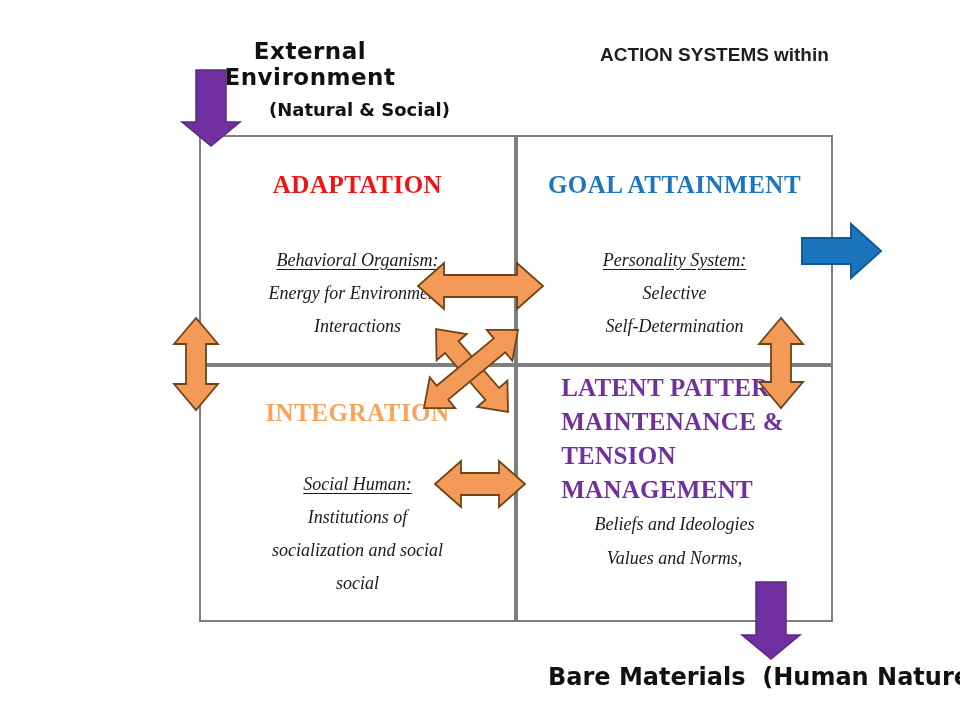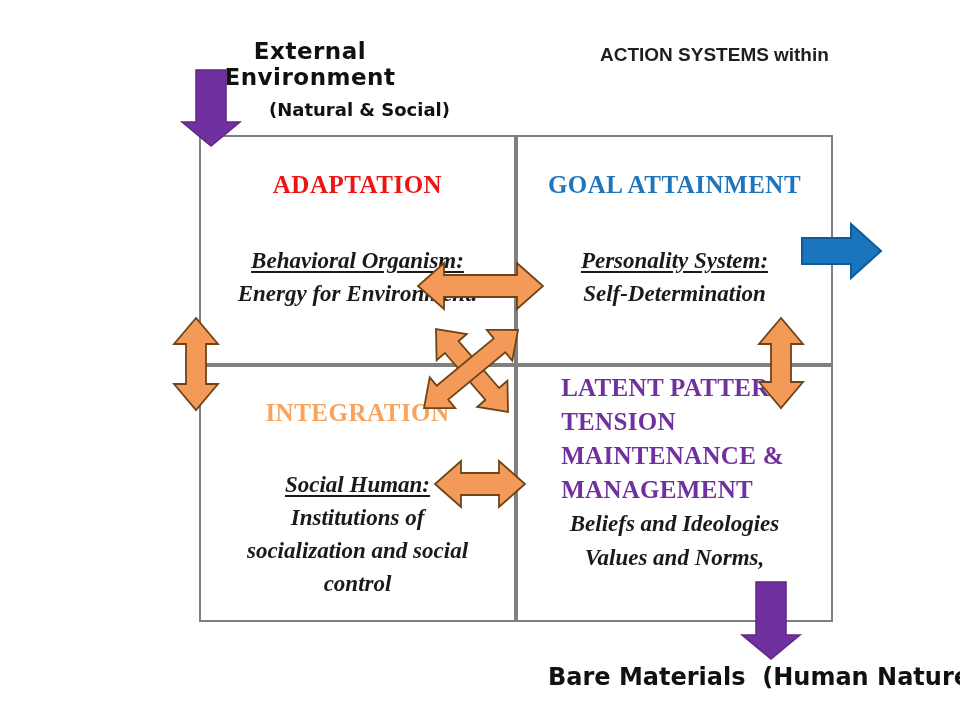--- a/index.html
+++ b/index.html
@@ -18,21 +18,21 @@
 
   
   .agil-grid{position:absolute;left:163px;top:135px;width:634px;height:487px;
              display:grid;grid-template-columns:317px 1fr;grid-template-rows:230px 1fr;margin-left:36px;}
   .cell{border:2px solid var(--box-border);background:#fff;display:flex;
         flex-direction:column;align-items:center;box-sizing:border-box;}
   .q-title{font-weight:700;font-size:25px;line-height:30px;letter-spacing:0.5px;white-space:nowrap;}
   .tl .q-title{color:var(--adaptation);margin-top:33px;}
   .tr .q-title{color:var(--goal);margin-top:33px;}
   .bl .q-title{color:var(--integration);margin-top:31px;}
-  .q-body{font-style:italic;font-size:23px;line-height:33px;text-align:center;margin-top:44px;font-weight:bold;}
+  .q-body{font-style:italic;font-size:18px;line-height:33px;text-align:center;margin-top:44px;}
   .bl .q-body{margin-top:40px;}
   .q-sub{text-decoration:underline;text-underline-offset:3px;}
   .br .q-titleblock{font-weight:700;font-size:25px;line-height:34px;color:var(--latent);
                     text-align:left;margin-top:4px;letter-spacing:0.3px;}
   .br .q-body{margin-top:0;line-height:34px;}
 
   
   .arrows{position:absolute;left:0;top:0;pointer-events:none;}
   .arr-orange{fill:var(--arrow-orange);stroke:var(--arrow-orange-border);stroke-width:1.8;}
   .arr-purple{fill:var(--arrow-purple);stroke:var(--arrow-purple-border);stroke-width:1.5;}
@@ -57,46 +57,48 @@
     <div><span>ACTION SYSTEMS</span><span class="it">within</span></div>
   </div>
 
   <div class="agil-grid">
 
     <div class="cell tl">
       <div class="q-title">ADAPTATION</div>
       <div class="q-body">
         <div class="q-sub">Behavioral Organism:</div>
         <div>Energy for Environment.</div>
+        <div>Interactions</div>
       </div>
     </div>
 
     <div class="cell tr">
       <div class="q-title">GOAL ATTAINMENT</div>
       <div class="q-body">
         <div class="q-sub">Personality System:</div>
+        <div>Selective</div>
         <div>Self-Determination</div>
       </div>
     </div>
 
     <div class="cell bl">
       <div class="q-title">INTEGRATION</div>
       <div class="q-body">
         <div class="q-sub">Social Human:</div>
         <div>Institutions of</div>
         <div>socialization and social</div>
-        <div>control</div>
+        <div>social</div>
       </div>
     </div>
 
     <div class="cell br">
       <div class="q-titleblock">
         <div>LATENT PATTERN</div>
+        <div>MAINTENANCE &amp;</div>
         <div>TENSION</div>
-        <div>MAINTENANCE &amp;</div>
         <div>MANAGEMENT</div>
       </div>
       <div class="q-body">
         <div>Beliefs and Ideologies</div>
         <div>Values and Norms,</div>
       </div>
     </div>
   </div>
 
   <svg class="arrows" width="960" height="720" viewBox="0 0 960 720">

